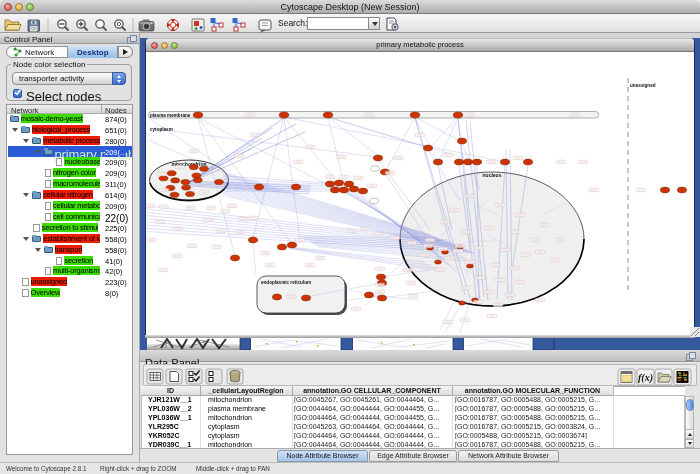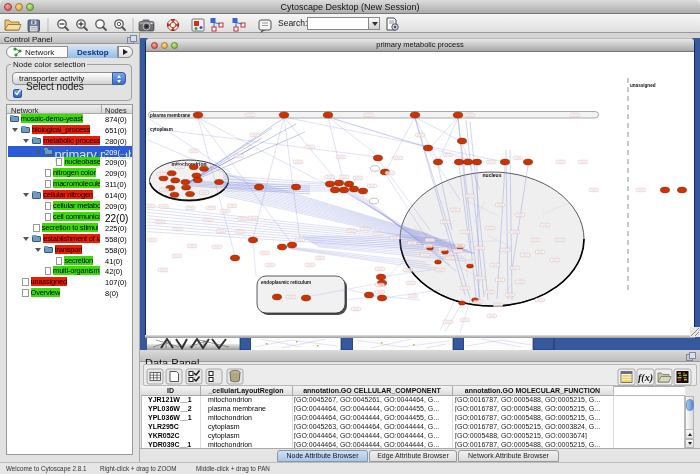--- a/index.html
+++ b/index.html
@@ -113,21 +113,21 @@
 <div class="abs" style="left:12px;top:72px;width:114px;height:13px;background:linear-gradient(#ffffff,#d2d2d2);border:1px solid #909090;border-radius:4px"></div>
 <div class="abs" style="left:112px;top:72px;width:14px;height:13px;background:linear-gradient(#7aa8ea,#3a6cd0);border:1px solid #3a5a9a;border-radius:0 4px 4px 0"></div>
 <div class="abs" style="left:116.5px;top:74.5px;width:0;height:0;border-left:2.5px solid transparent;border-right:2.5px solid transparent;border-bottom:3.5px solid #fff"></div>
 <div class="abs" style="left:116.5px;top:79.5px;width:0;height:0;border-left:2.5px solid transparent;border-right:2.5px solid transparent;border-top:3.5px solid #fff"></div>
 <span class="abs" style="left:19px;top:74px;font-size:8px;color:#111">transporter activity</span>
 
 <div class="abs" style="left:13px;top:89px;width:9px;height:9px;background:linear-gradient(#6fa0e8,#2d62c8);border:1px solid #2a55a8;border-radius:2px"></div>
 <svg width="9" height="9" viewBox="0 0 9 9" class="abs" style="left:13px;top:88px">
     <path d="M2 4.5 L4 6.5 L7.5 1.5" stroke="#fff" stroke-width="1.4" fill="none"></path>
   </svg>
-<span class="abs" style="left:26px;top:81px;font-size:10px;color:#111">Select nodes</span>
+<span class="abs" style="left:26px;top:89px;font-size:13px;color:#111">Select nodes</span>
 
 <div class="abs" style="left:6px;top:104px;width:127px;height:351px;background:#fff;border:1px solid #999;overflow:hidden">
 <div class="abs" style="left:0;top:0;width:127px;height:9px;background:linear-gradient(#efefef,#d6d6d6);border-bottom:1px solid #aaa"></div>
 <span class="abs" style="left:4px;top:0.5px;font-size:7.5px;color:#222">Network</span>
 <div class="abs" style="left:94px;top:0;width:1px;height:9px;background:#aaa"></div>
 <span class="abs" style="left:98px;top:0.5px;font-size:7.5px;color:#222">Nodes</span>
 <div class="abs" style="left:0;top:-104px;width:127px;height:570px">
       <div style="position:absolute;left:2.7px;top:114.8px;width:9px;height:6.5px;background:#6d9cc3;border:0.5px solid #3a5a77;border-radius:1px"></div>
       <div style="position:absolute;left:2.7px;top:113.8px;width:4.5px;height:2px;background:#6d9cc3;border-radius:1px 1px 0 0"></div>
       <span style="position:absolute;left:13.7px;top:112.8px;font-size:7.5px;letter-spacing:-0.2px;color:#000;background:#3ddc00;white-space:nowrap;max-width:79px;overflow:hidden;display:inline-block">mosaic-demo-yeast</span>
@@ -182,21 +182,21 @@
       <span style="position:absolute;left:47.60000000000001px;top:243.6px;font-size:7.5px;letter-spacing:-0.2px;color:#000;background:#ee1c00;white-space:nowrap;max-width:45px;overflow:hidden;display:inline-block">transport</span>
       <span style="position:absolute;left:98px;top:244.6px;font-size:7.5px;color:#000">558(0)</span>
       <div style="position:absolute;left:48.900000000000006px;top:255.5px;width:6.5px;height:8px;background:#fff;border:0.6px solid #999"></div>
       <span style="position:absolute;left:57.400000000000006px;top:254.5px;font-size:7.5px;letter-spacing:-0.2px;color:#000;background:#3ddc00;white-space:nowrap;max-width:36px;overflow:hidden;display:inline-block">secretion</span>
       <span style="position:absolute;left:98px;top:255.5px;font-size:7.5px;color:#000">41(0)</span>
       <div style="position:absolute;left:37.60000000000001px;top:266.4px;width:6.5px;height:8px;background:#fff;border:0.6px solid #999"></div>
       <span style="position:absolute;left:46.10000000000001px;top:265.4px;font-size:7.5px;letter-spacing:-0.2px;color:#000;background:#3ddc00;white-space:nowrap;max-width:47px;overflow:hidden;display:inline-block">multi-organism pro</span>
       <span style="position:absolute;left:98px;top:266.4px;font-size:7.5px;color:#000">42(0)</span>
       <div style="position:absolute;left:15.0px;top:277.3px;width:6.5px;height:8px;background:#fff;border:0.6px solid #999"></div>
       <span style="position:absolute;left:23.5px;top:276.3px;font-size:7.5px;letter-spacing:-0.2px;color:#000;background:#ee1c00;white-space:nowrap;max-width:70px;overflow:hidden;display:inline-block">unassigned</span>
-      <span style="position:absolute;left:98px;top:277.3px;font-size:7.5px;color:#000">107(0)</span>
+      <span style="position:absolute;left:98px;top:277.3px;font-size:7.5px;color:#000">223(0)</span>
       <div style="position:absolute;left:15.0px;top:288.2px;width:6.5px;height:8px;background:#fff;border:0.6px solid #999"></div>
       <span style="position:absolute;left:23.5px;top:287.2px;font-size:7.5px;letter-spacing:-0.2px;color:#000;background:#3ddc00;white-space:nowrap;max-width:70px;overflow:hidden;display:inline-block">Overview</span>
       <span style="position:absolute;left:98px;top:288.2px;font-size:7.5px;color:#000">8(0)</span>
     </div>
 </div>
 
 <div class="abs" style="left:140px;top:33px;width:560px;height:5px;background:#d4d4d4"></div>
 <div class="abs" style="left:140px;top:38px;width:560px;height:312px;background:#35599c"></div>
 
 <svg width="556" height="16" viewBox="0 0 556 16" style="position:absolute;left:141px;top:336px">

